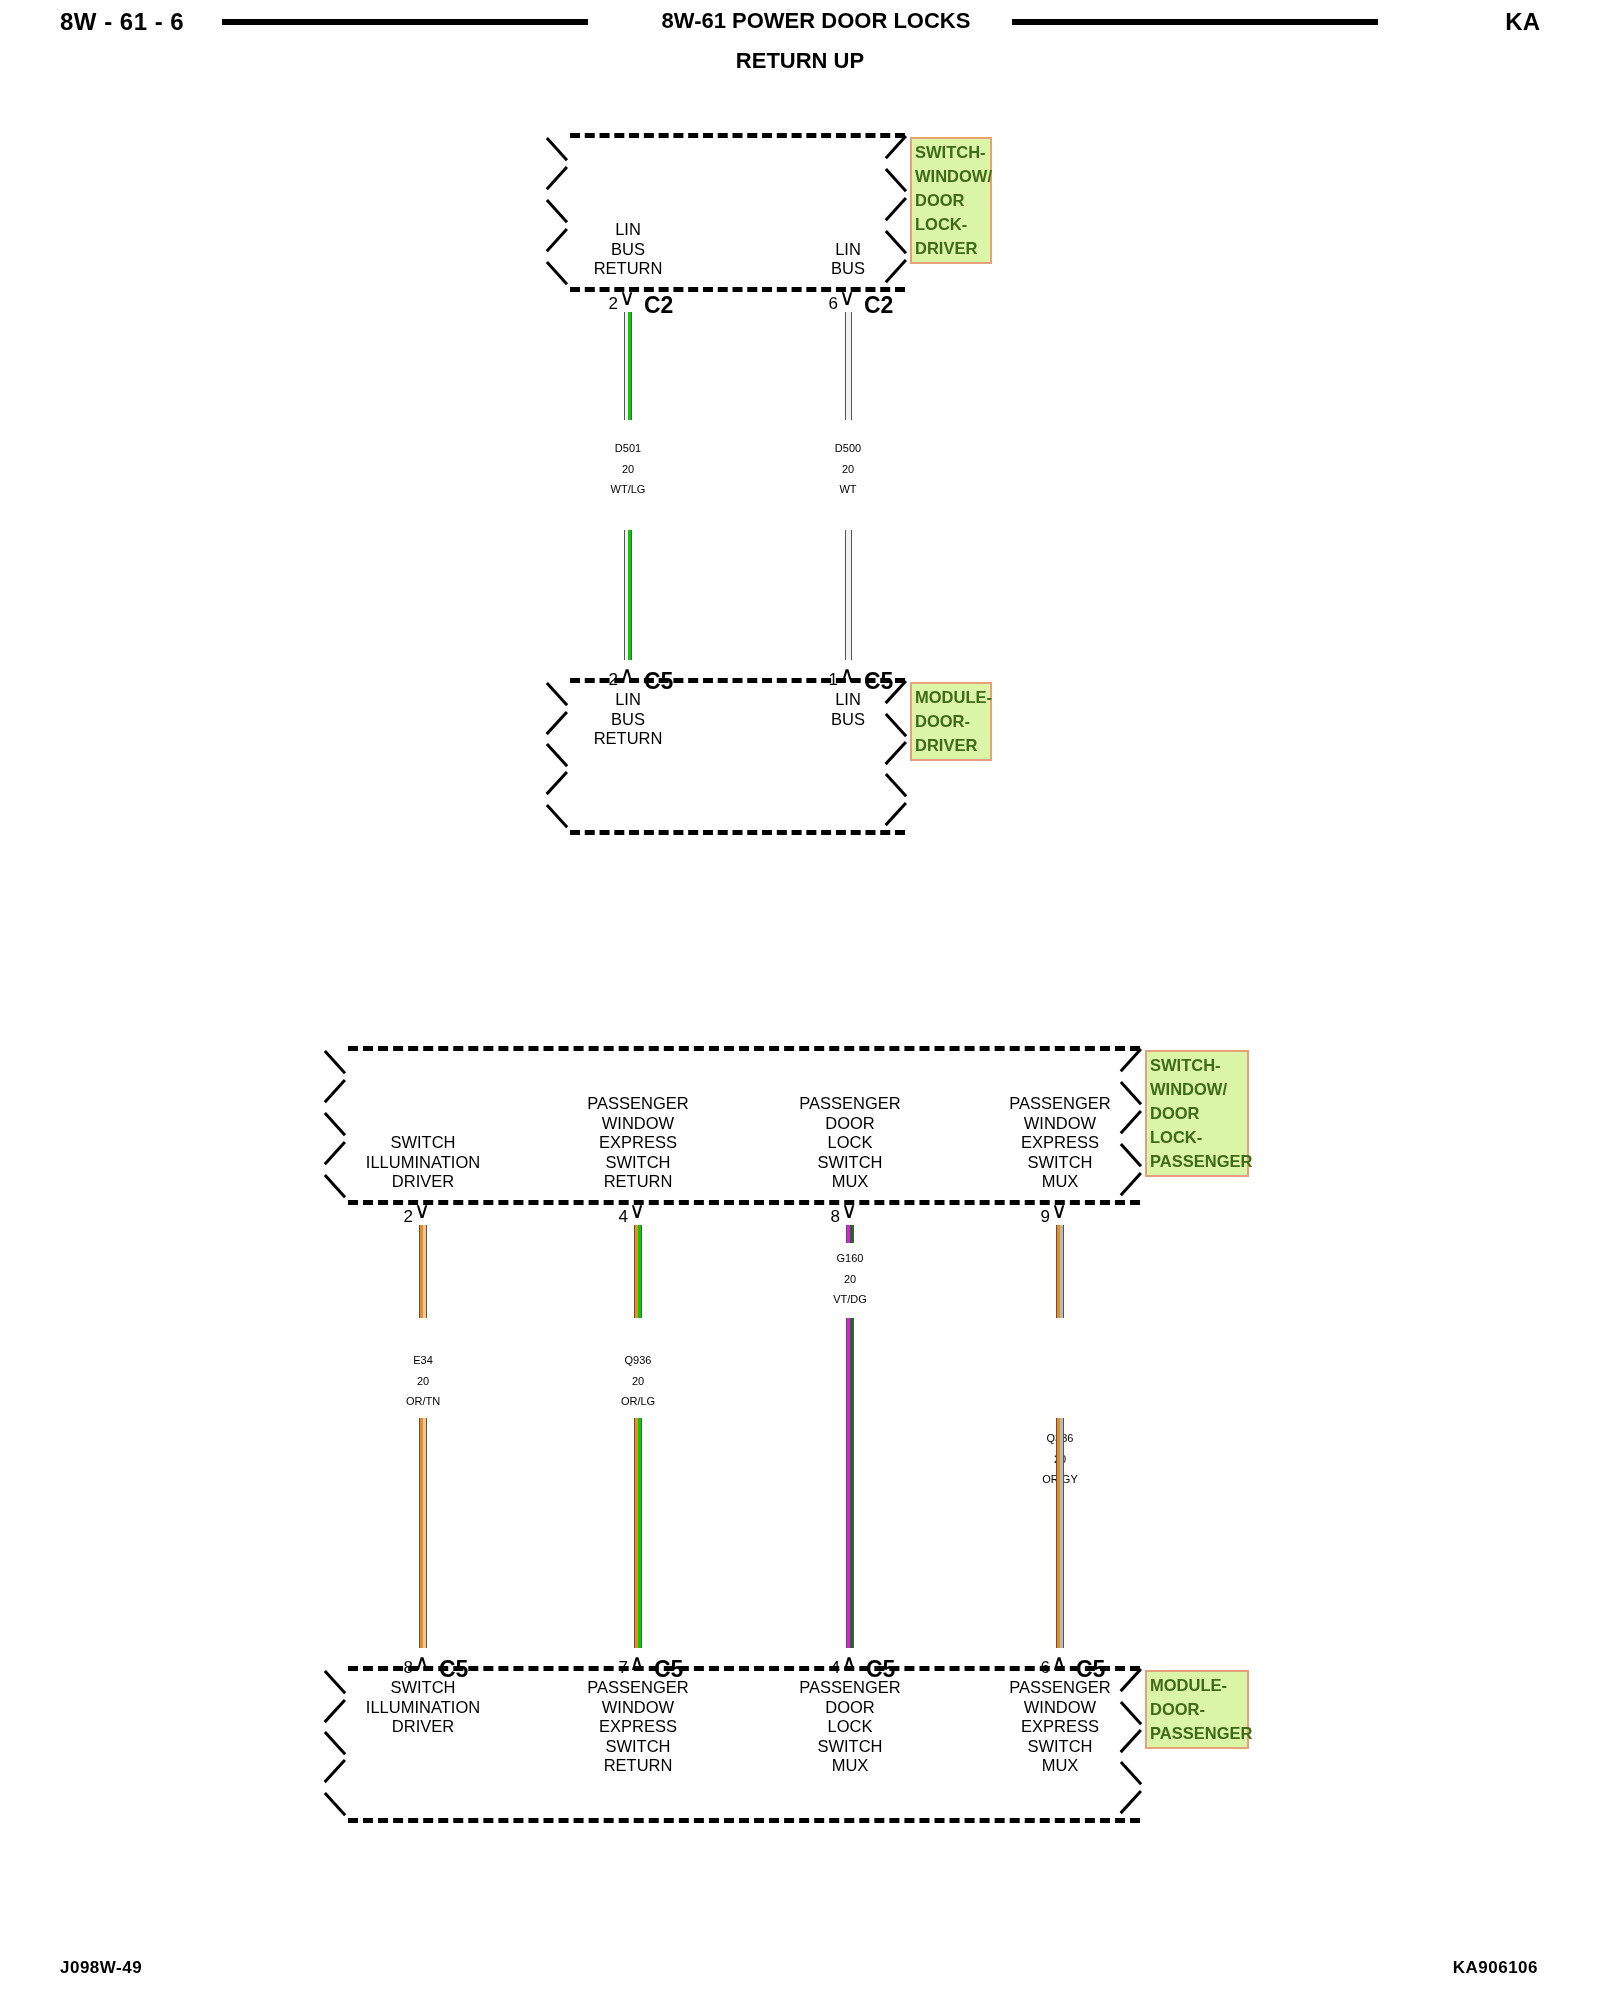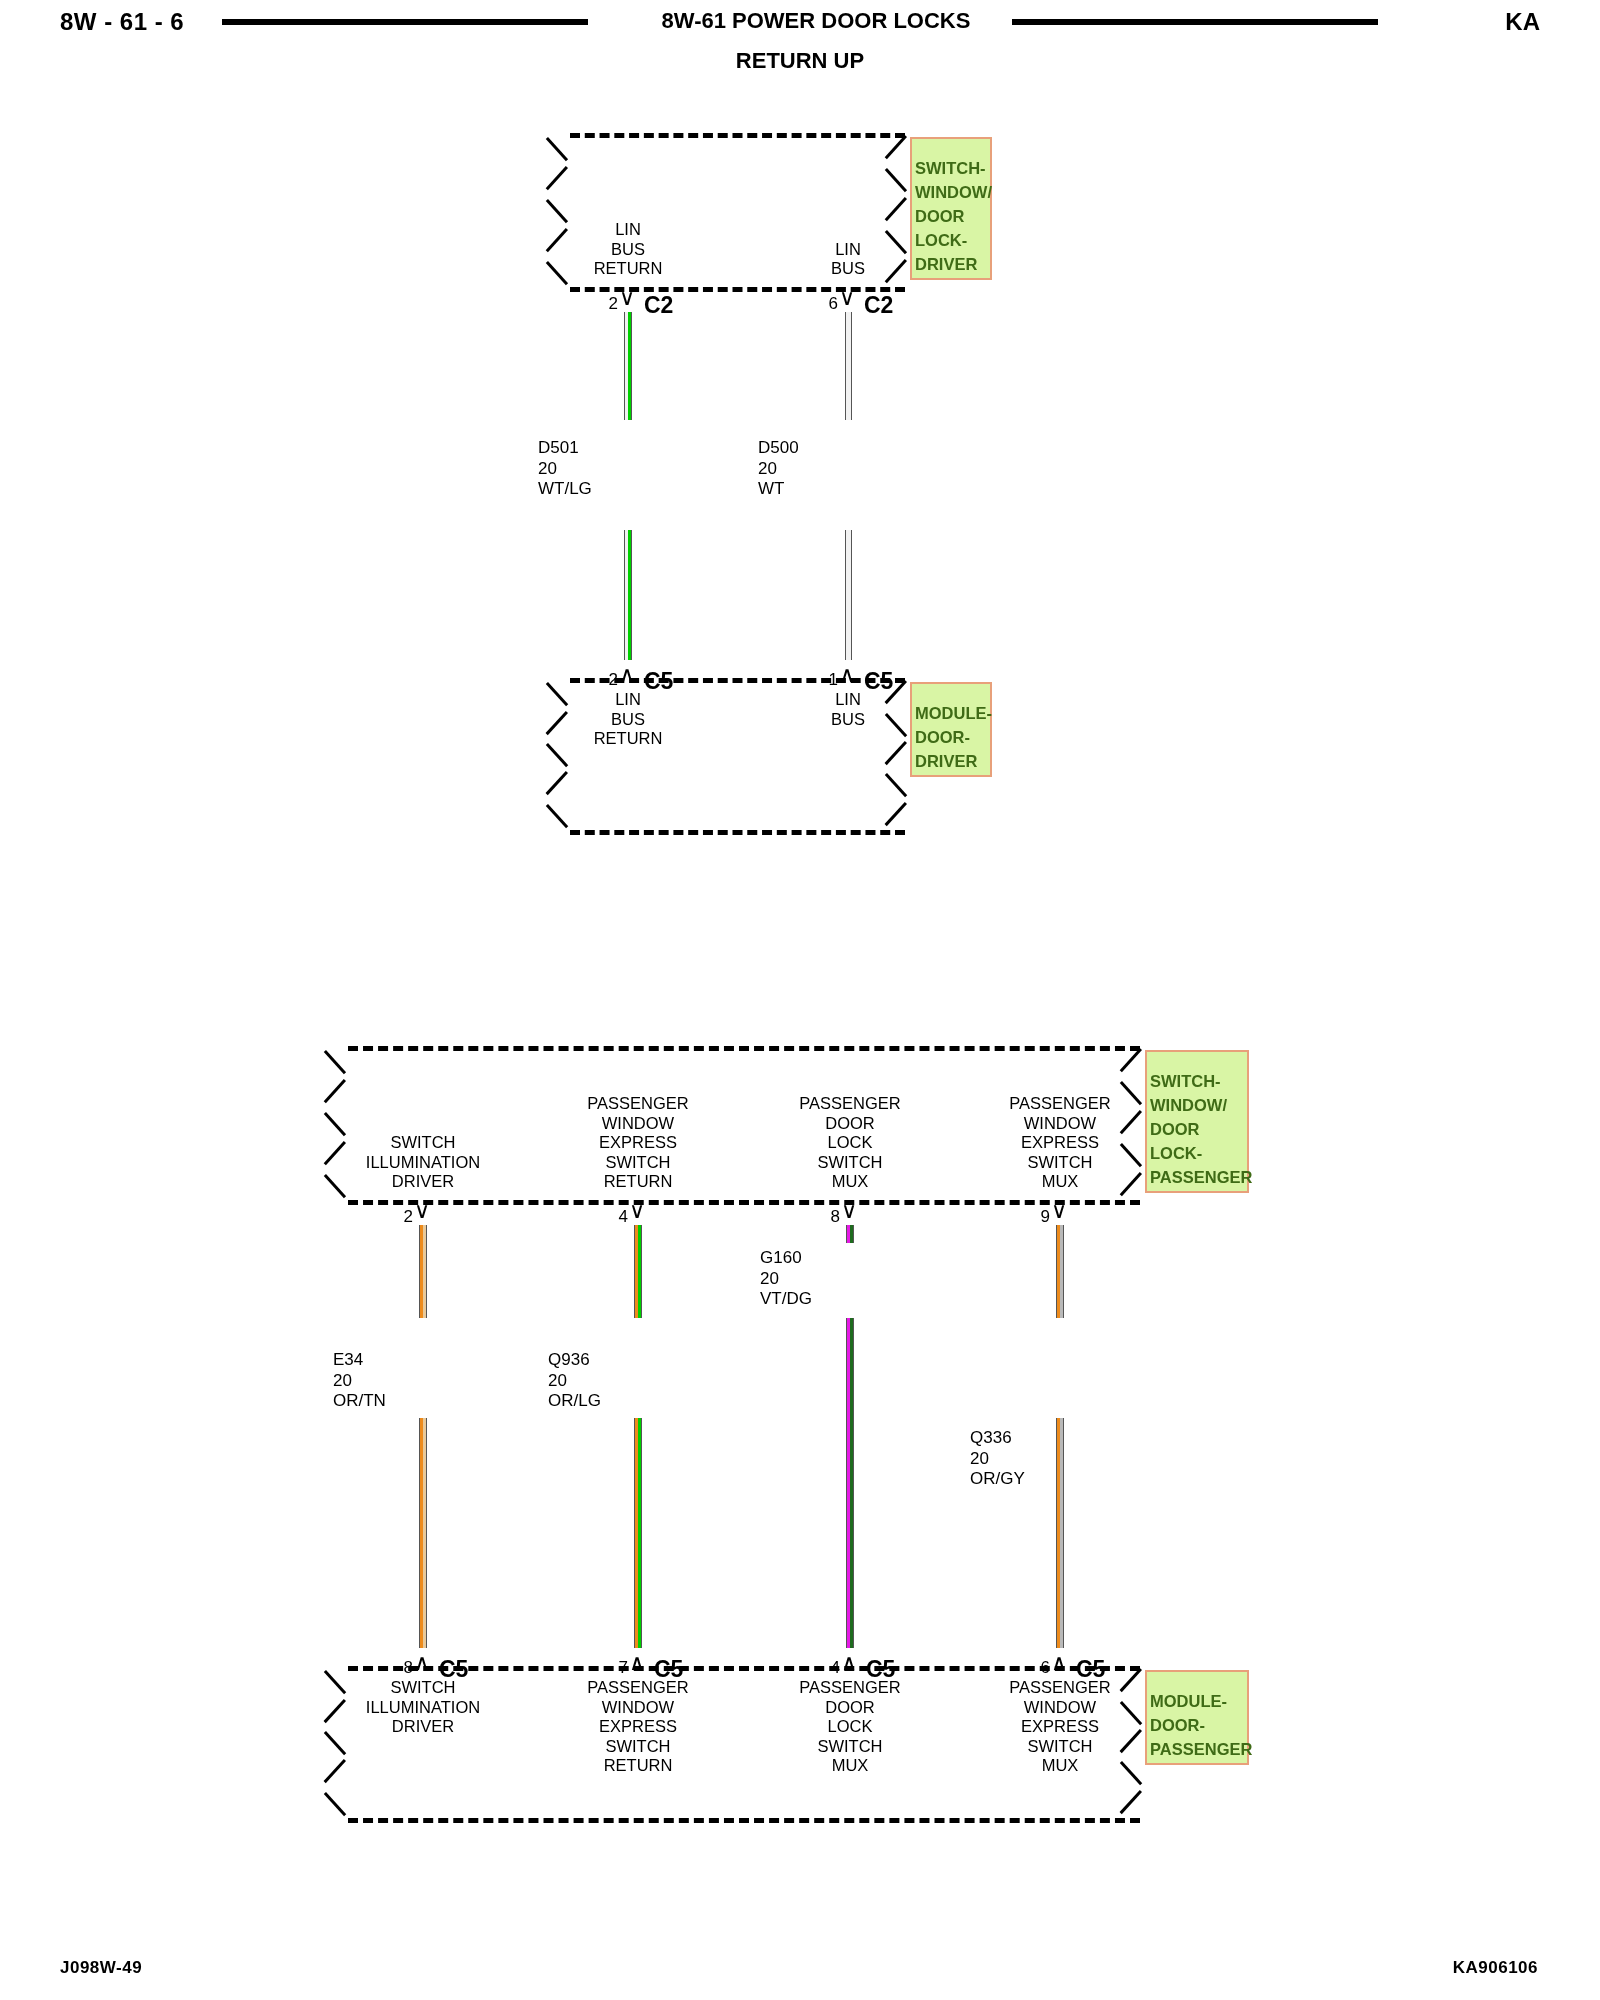--- a/index.html
+++ b/index.html
@@ -26,33 +26,33 @@
   
   .zig{position:absolute;width:0;height:0;}
   .zig i{position:absolute;display:block;background:#000;height:3px;transform-origin:0 0;}
 
   .box-field{position:absolute;text-align:center;font-size:16.5px;line-height:19.6px;white-space:nowrap;}
 
   
   .name-tag{
     position:absolute;background:#d9f5a5;border:2px solid #e8a07a;
     color:#3f6b16;font-weight:bold;font-size:16.5px;line-height:24px;
-    padding:17px 3px 2px 3px;white-space:nowrap;
+    padding:1px 3px 2px 3px;white-space:nowrap;
   }
 
   
   .pin-num{position:absolute;font-size:17px;text-align:right;}
   .pin-sym{position:absolute;font-size:22px;line-height:22px;font-weight:500;}
   .conn-id{position:absolute;font-size:23px;font-weight:bold;}
 
   
   .wire{position:absolute;}
   .wire span{position:absolute;top:0;bottom:0;display:block;}
 
-  .wire-label{position:absolute;text-align:left;font-size:17px;line-height:20.5px;white-space:nowrap;}
+  .wire-label{position:absolute;text-align:center;font-size:11px;line-height:20.5px;white-space:nowrap;}
 </style>
 </head>
 <body>
 
 <div class="abs" id="header-page-number">8W - 61 - 6</div>
 <div class="hrule" id="header-rule-left"></div>
 <div class="abs" id="header-title">8W-61 POWER DOOR LOCKS</div>
 <div class="abs" id="header-subtitle">RETURN UP</div>
 <div class="hrule" id="header-rule-right"></div>
 <div class="abs" id="header-code">KA</div>

